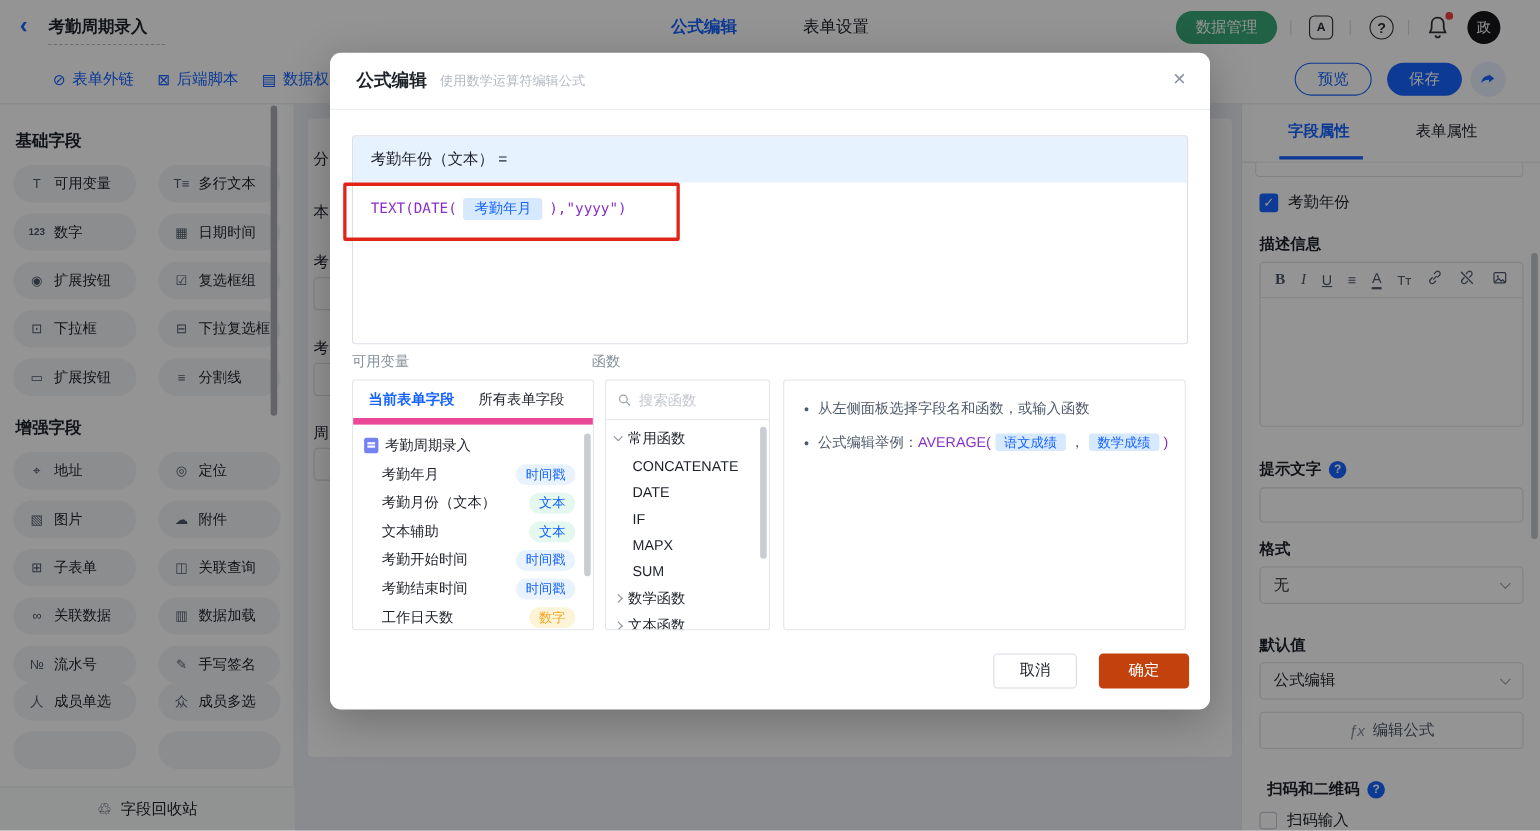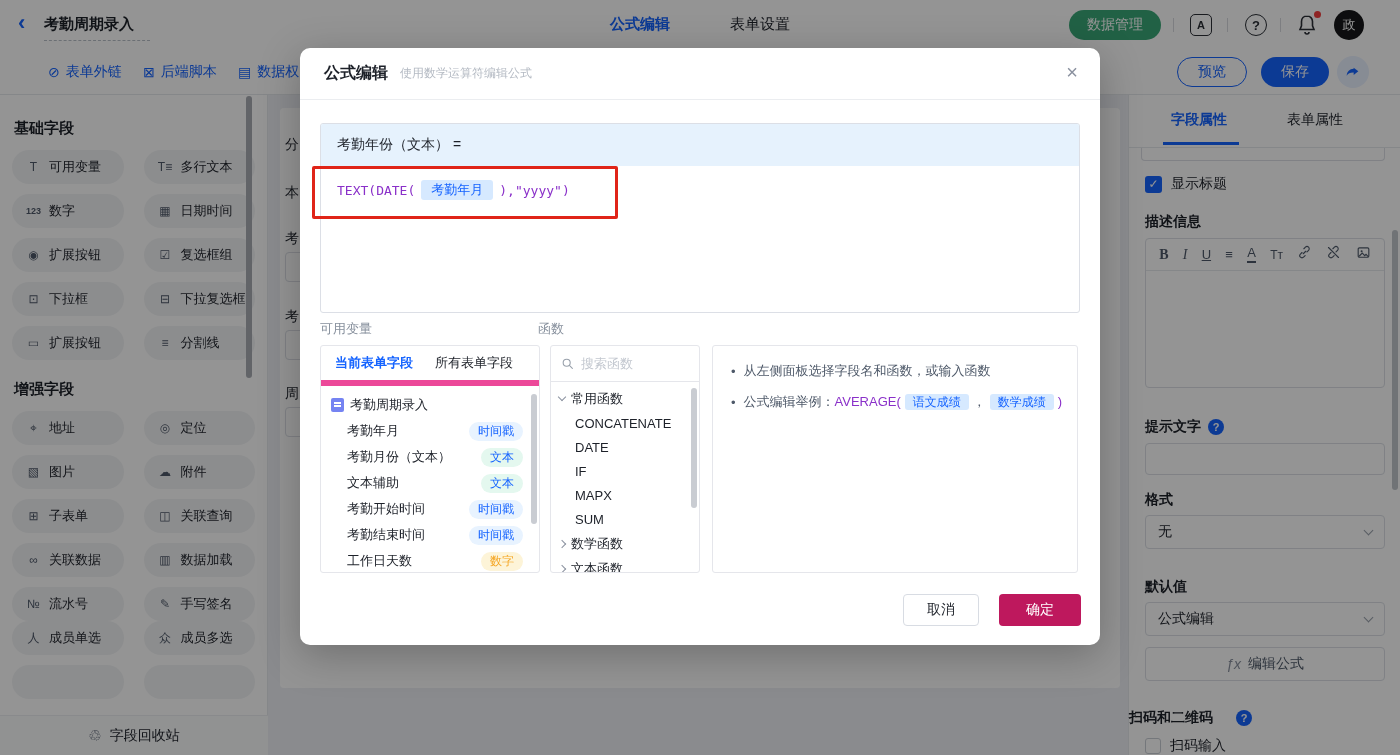--- a/index.html
+++ b/index.html
@@ -94,21 +94,21 @@
   .ph { font-size:13px; color:#c2c7cf; }
   .tchev { width:6px; height:6px; border-right:1.5px solid #8a919f; border-bottom:1.5px solid #8a919f; flex:none; }
   .tchev.open { transform:rotate(45deg); margin-top:-3px; }
   .tchev.closed { transform:rotate(-45deg); }
   .fn-row { height:25px; display:flex; align-items:center; gap:6px; padding-left:8px; font-size:13px; }
   .fn-item { height:24px; display:flex; align-items:center; padding-left:24px; font-size:13px; }
   .hint-line { display:flex; gap:8px; font-size:13px; color:#4e5969; margin-bottom:13px; align-items:center; flex-wrap:nowrap; }
   .hint-fn { color:#8a30c9; }
   .chip-s { background:#d6e9ff; color:#1664ff; border-radius:3px; padding:1px 8px; margin:0 4px; font-size:12px; }
   .md-btn-cancel { position:absolute; left:603px; top:546px; width:76px; height:32px; border:1px solid #d8dce3; border-radius:4px; background:#fff; font-size:14px; color:#1d2129; display:flex; align-items:center; justify-content:center; }
-  .md-btn-ok { position:absolute; left:699px; top:546px; width:82px; height:32px; border-radius:4px; background:#be185d; color:#fff; font-size:14px; display:flex; align-items:center; justify-content:center; }
+  .md-btn-ok { position:absolute; left:699px; top:546px; width:82px; height:32px; border-radius:4px; background:#c2410c; color:#fff; font-size:14px; display:flex; align-items:center; justify-content:center; }
 </style>
 </head>
 <body>
 
 <div class="abs" id="app-header">
   <span class="abs back-ic" style="left:18px;top:12px;">‹</span>
   <span class="abs hd-title" style="left:44px;top:15px;">考勤周期录入</span>
   <span class="abs hd-dash" style="left:44px;top:40px;width:106px;"></span>
   <span class="abs hd-tab on" style="left:610px;top:15px;">公式编辑</span>
   <span class="abs hd-tab" style="left:730px;top:15px;">表单设置</span>
@@ -273,21 +273,21 @@
 
 <div class="abs" id="right-panel">
   <span class="abs rp-tab on" style="left:42px;top:16px;">字段属性</span>
   <span class="abs rp-tab" style="left:158px;top:16px;">表单属性</span>
   <span class="rp-underline"></span>
   <span class="rp-div"></span>
   <span class="cut-input"></span>
 
   <span class="abs flex" style="left:16px;top:80px;gap:9px;">
     <span class="cb-on"></span>
-    <span style="font-size:14px;">显示标题</span>
+    <span style="font-size:14px;">考勤年份</span>
   </span>
 
   <span class="abs rp-h" style="left:16px;top:118px;">描述信息</span>
   <div class="rp-box" style="top:143px;height:150px;">
     <div class="rt-bar">
       <span class="rt-b">B</span>
       <span class="rt-i">I</span>
       <span class="rt-u">U</span>
       <span style="font-size:13px;">≡</span>
       <span class="rt-a">A</span>
@@ -322,21 +322,21 @@
   <span class="abs rp-h" style="left:16px;top:483px;">默认值</span>
   <div class="sel" style="top:507px;">
     <span>公式编辑</span>
     <span class="chev"></span>
   </div>
   <div class="fx-btn" style="top:552px;">
     <span style="font-style:italic;color:#8a919f;">ƒx</span>
     <span>编辑公式</span>
   </div>
 
-  <span class="abs flex" style="left:0;top:614px;gap:23px;">
+  <span class="abs flex" style="left:23px;top:614px;gap:7px;">
     <span class="rp-h">扫码和二维码</span>
     <span class="q-cir">?</span>
   </span>
   <span class="abs flex" style="left:16px;top:642px;gap:9px;">
     <span class="cb-off"></span>
     <span style="font-size:14px;">扫码输入</span>
   </span>
 </div>
 <div class="abs win-thumb"></div>
 

